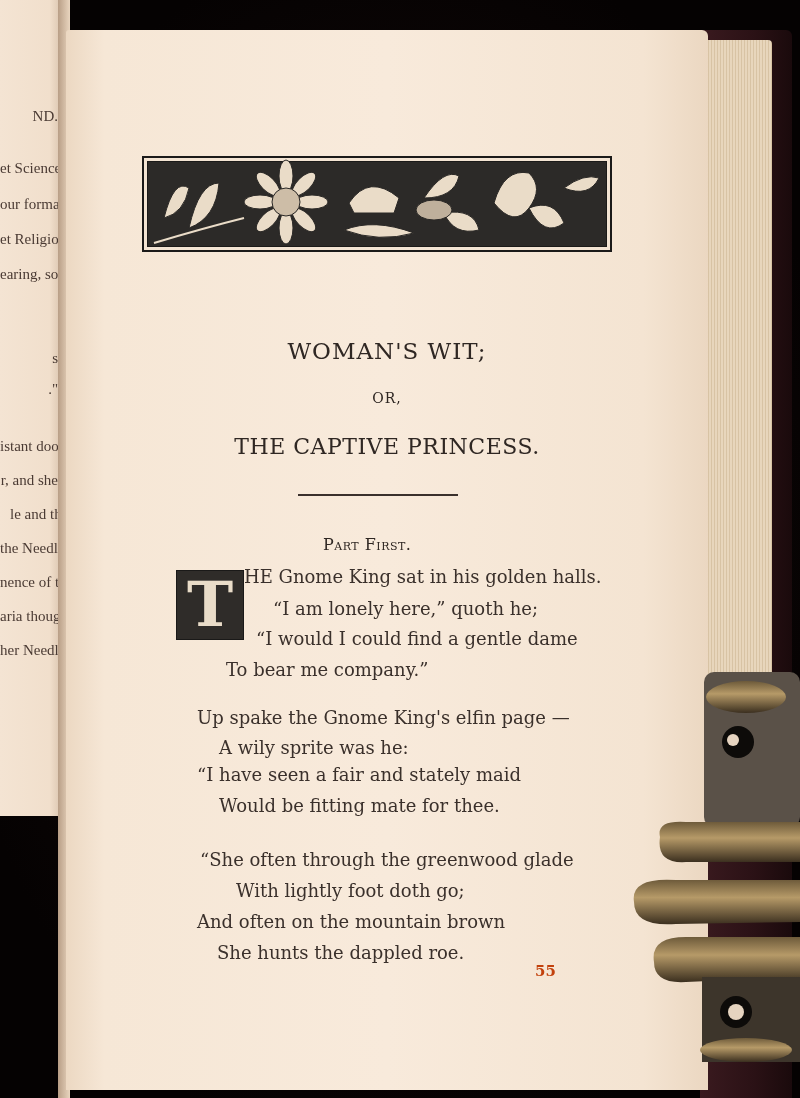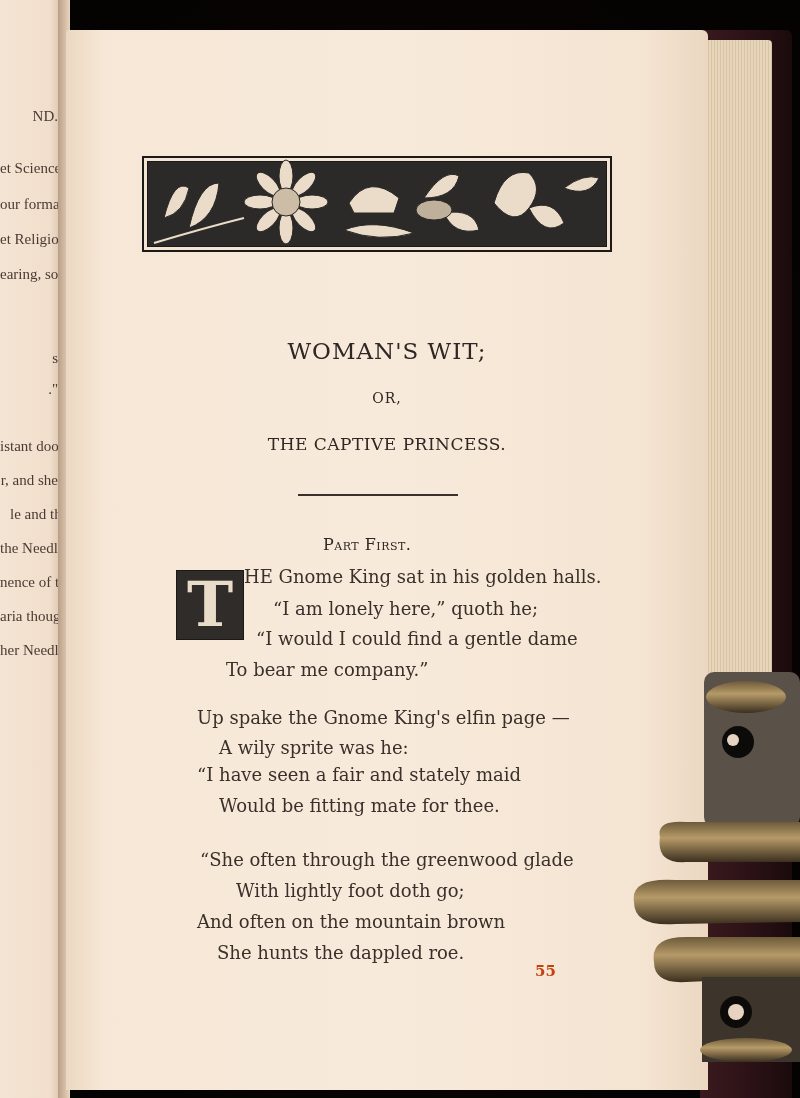--- a/index.html
+++ b/index.html
@@ -1,28 +1,28 @@
 <!DOCTYPE html>
 <html><head>
 <meta charset="utf-8">
 <style>
   html, body { margin:0; padding:0; }
   body { width:800px; height:1098px; background:#0b0606; position:relative; overflow:hidden; font-family:"DejaVu Serif", serif; }
   .dark-left { position:absolute; left:0; top:0; width:800px; height:1098px; background:radial-gradient(ellipse at 50% 50%, #1a0d0d 0%, #050202 80%); }
   .cover { position:absolute; left:700px; top:30px; width:92px; height:1070px; background:linear-gradient(90deg,#3a1a1f,#2a1115 60%,#1a0a0c); border-radius:0 6px 0 0; }
   .page-edges { position:absolute; left:700px; top:40px; width:72px; height:640px; background:repeating-linear-gradient(90deg,#e8d6bc 0 2px,#d8c3a4 2px 3px); border-radius:0 4px 0 0; }
-  .left-page { position:absolute; left:0; top:0; width:62px; height:1098px; background:linear-gradient(90deg,#f4e4d3 0%,#f1dfcc 80%,#d9c3ad 100%); overflow:hidden; }
+  .left-page { position:absolute; left:0; top:0; width:62px; height:816px; background:linear-gradient(90deg,#f4e4d3 0%,#f1dfcc 80%,#d9c3ad 100%); overflow:hidden; }
   .left-page .frag { position:absolute; left:0; right:4px; text-align:right; font-family:"Liberation Serif", serif; font-size:15px; color:#4a3a33; white-space:nowrap; }
   .gutter { position:absolute; left:58px; top:0; width:12px; height:1098px; background:linear-gradient(90deg,#b89e86,#e9d5bf); }
   .right-page { position:absolute; left:66px; top:30px; width:642px; height:1060px; background:linear-gradient(90deg,#ecd8c2 0%,#f6e7d6 6%,#f8eadb 50%,#f4e4d2 90%,#ebd7c1 100%); border-radius:3px 6px 0 0; }
   .banner { position:absolute; left:142px; top:156px; width:466px; height:92px; background:#2c2a28; border:2px solid #1b1a19; box-shadow: inset 0 0 0 3px #f3e4d3, inset 0 0 0 4px #1b1a19; overflow:hidden; }
   .title { position:absolute; left:66px; width:642px; text-align:center; color:#2f2723; }
   .t1 { top:338px; font-size:23px; letter-spacing:1px;text-align:center; }
   .t2 { top:390px; font-size:14px; letter-spacing:1px; }
-  .t3 { top:434px; font-size:17px; letter-spacing:0.5px; }
+  .t3 { top:434px; font-size:22px; letter-spacing:0.5px; }
   .rule { position:absolute; left:298px; top:494px; width:160px; height:2px; background:#3a302c; }
   .part { position:absolute; left:323px; top:535px; font-size:16px; color:#2f2723; font-variant:small-caps; letter-spacing:0.5px; }
   .dropcap { position:absolute; left:176px; top:570px; width:66px; height:68px; background:#2f2c29; border:1px solid #1a1918; display:flex; align-items:center; justify-content:center; }
   .dropcap span { font-family:"DejaVu Serif", serif; font-size:62px; font-weight:bold; color:#e9dcc8; line-height:1; }
   .line { position:absolute; font-family:"DejaVu Serif", serif; font-size:18px; color:#3a302b; white-space:nowrap; }
   .pagenum { position:absolute; left:535px; top:962px; font-size:15px; color:#c2410c; font-weight:bold; }
   .clasp { position:absolute; left:616px; top:672px; width:184px; height:390px; }
 </style>
 </head>
 <body>

